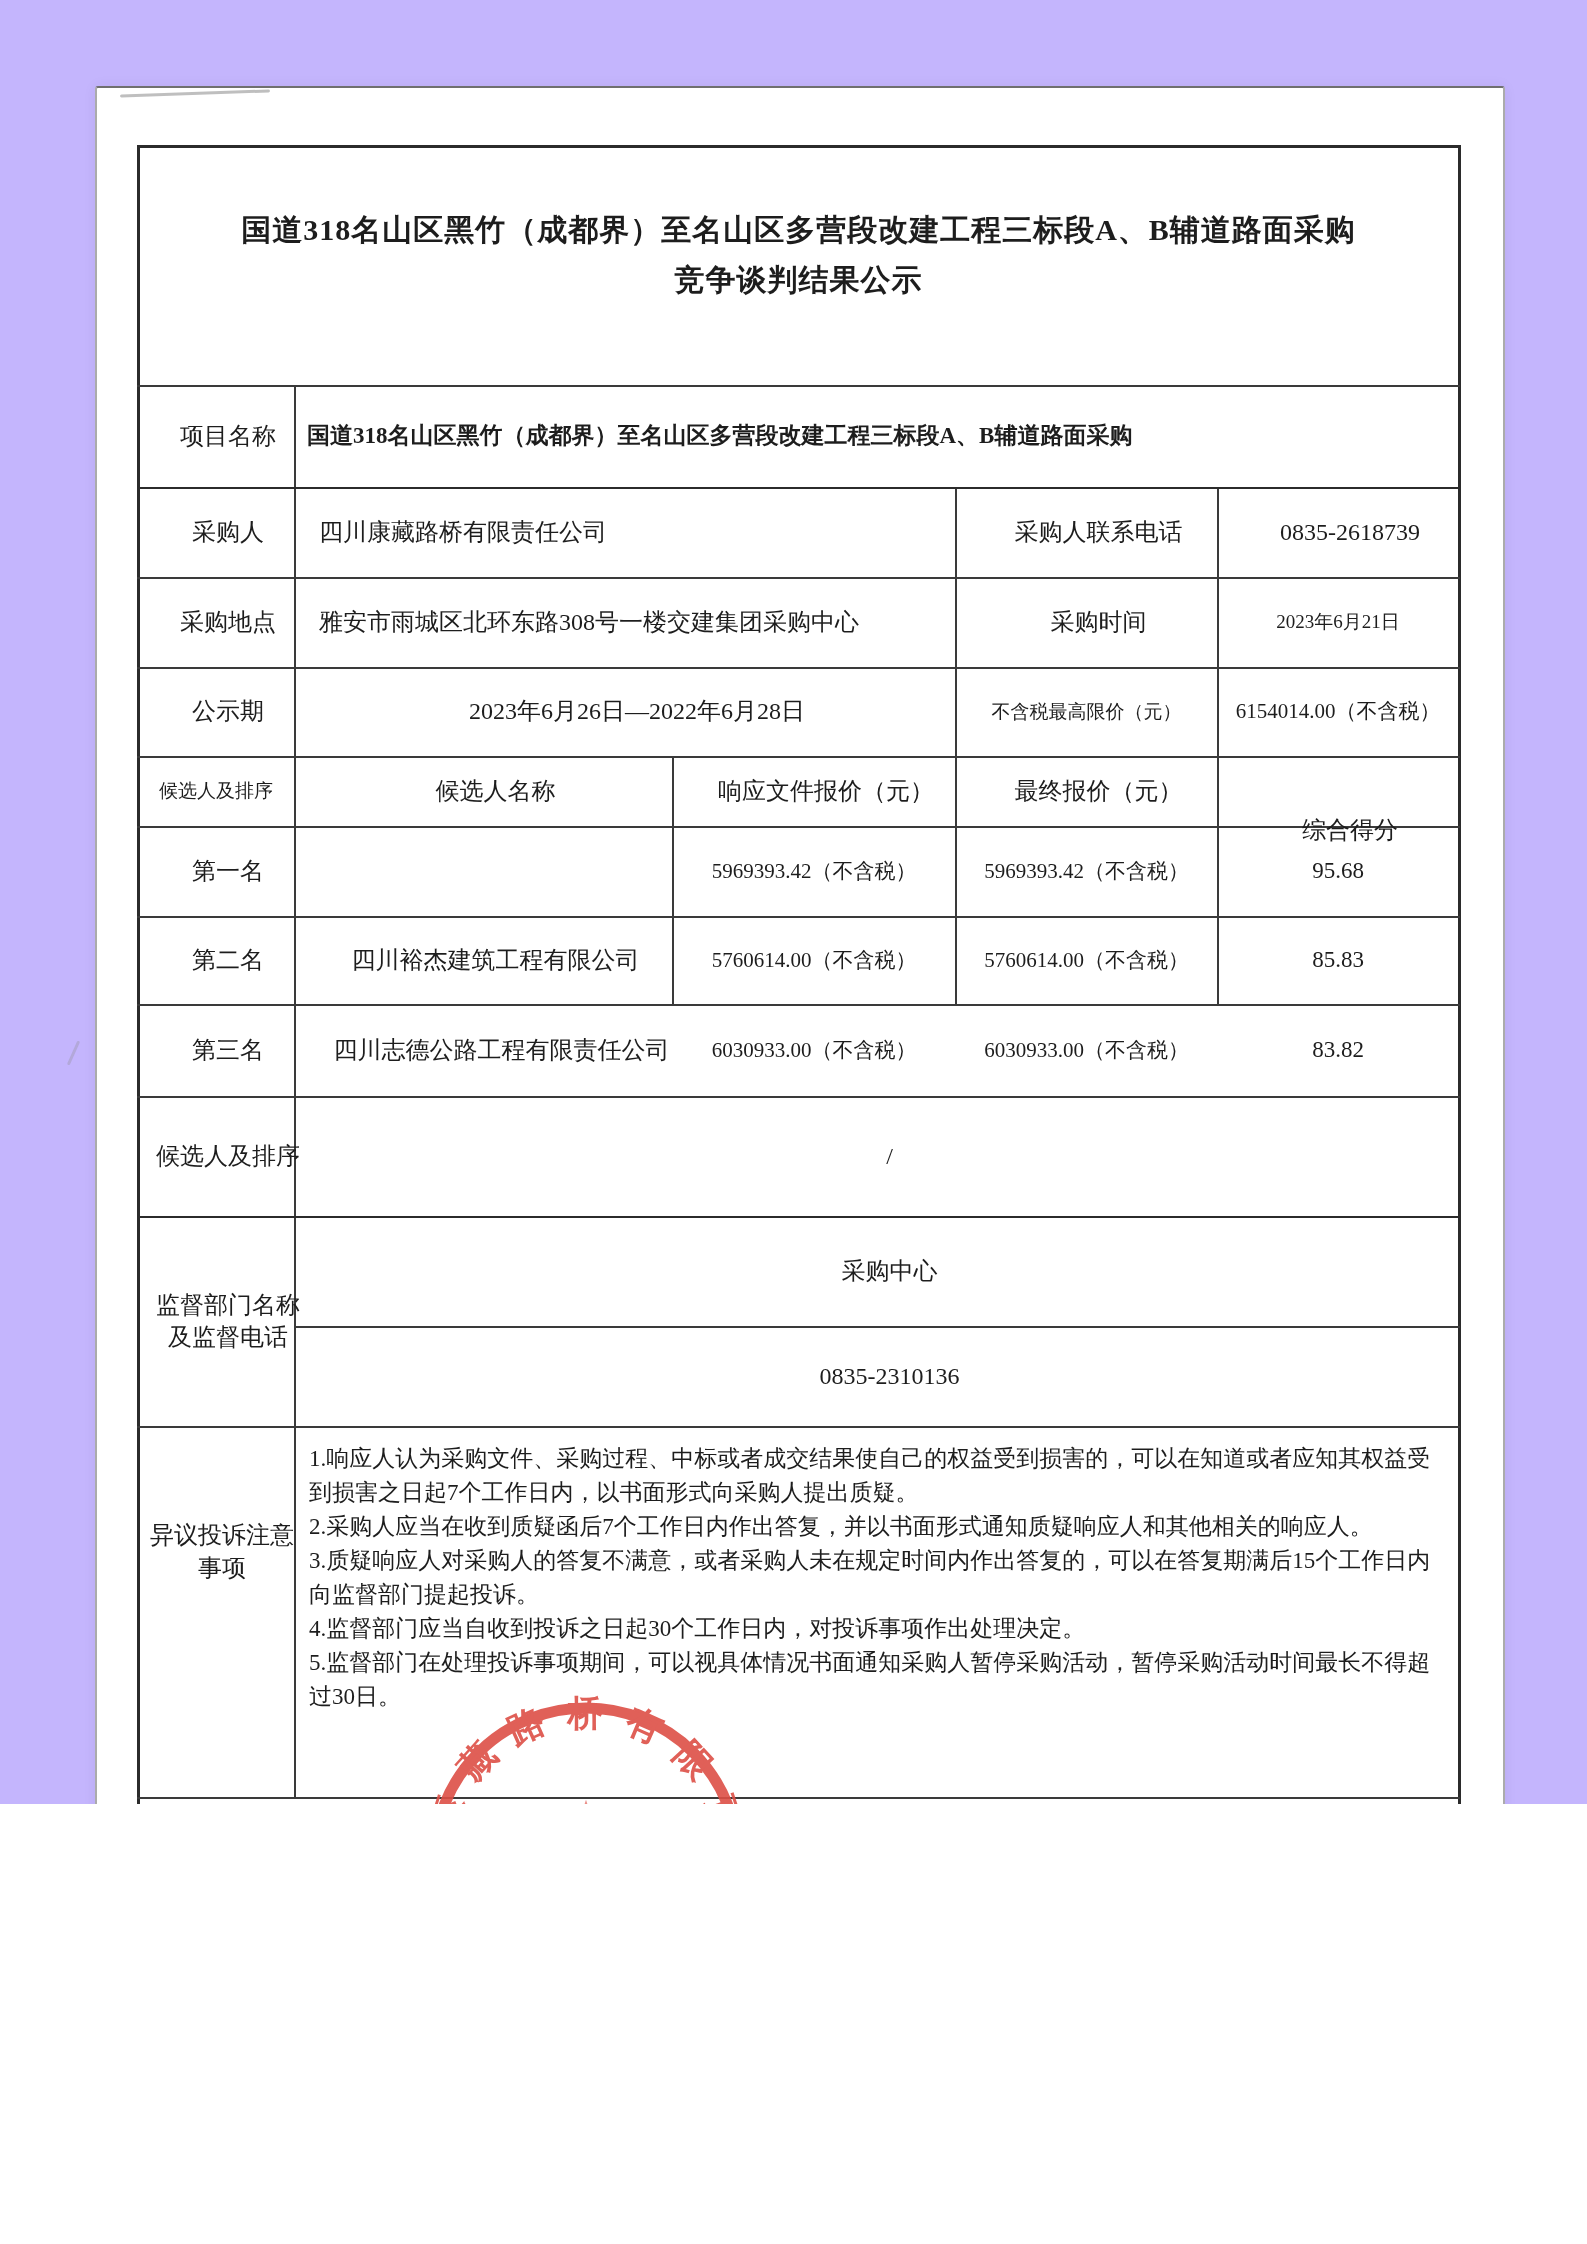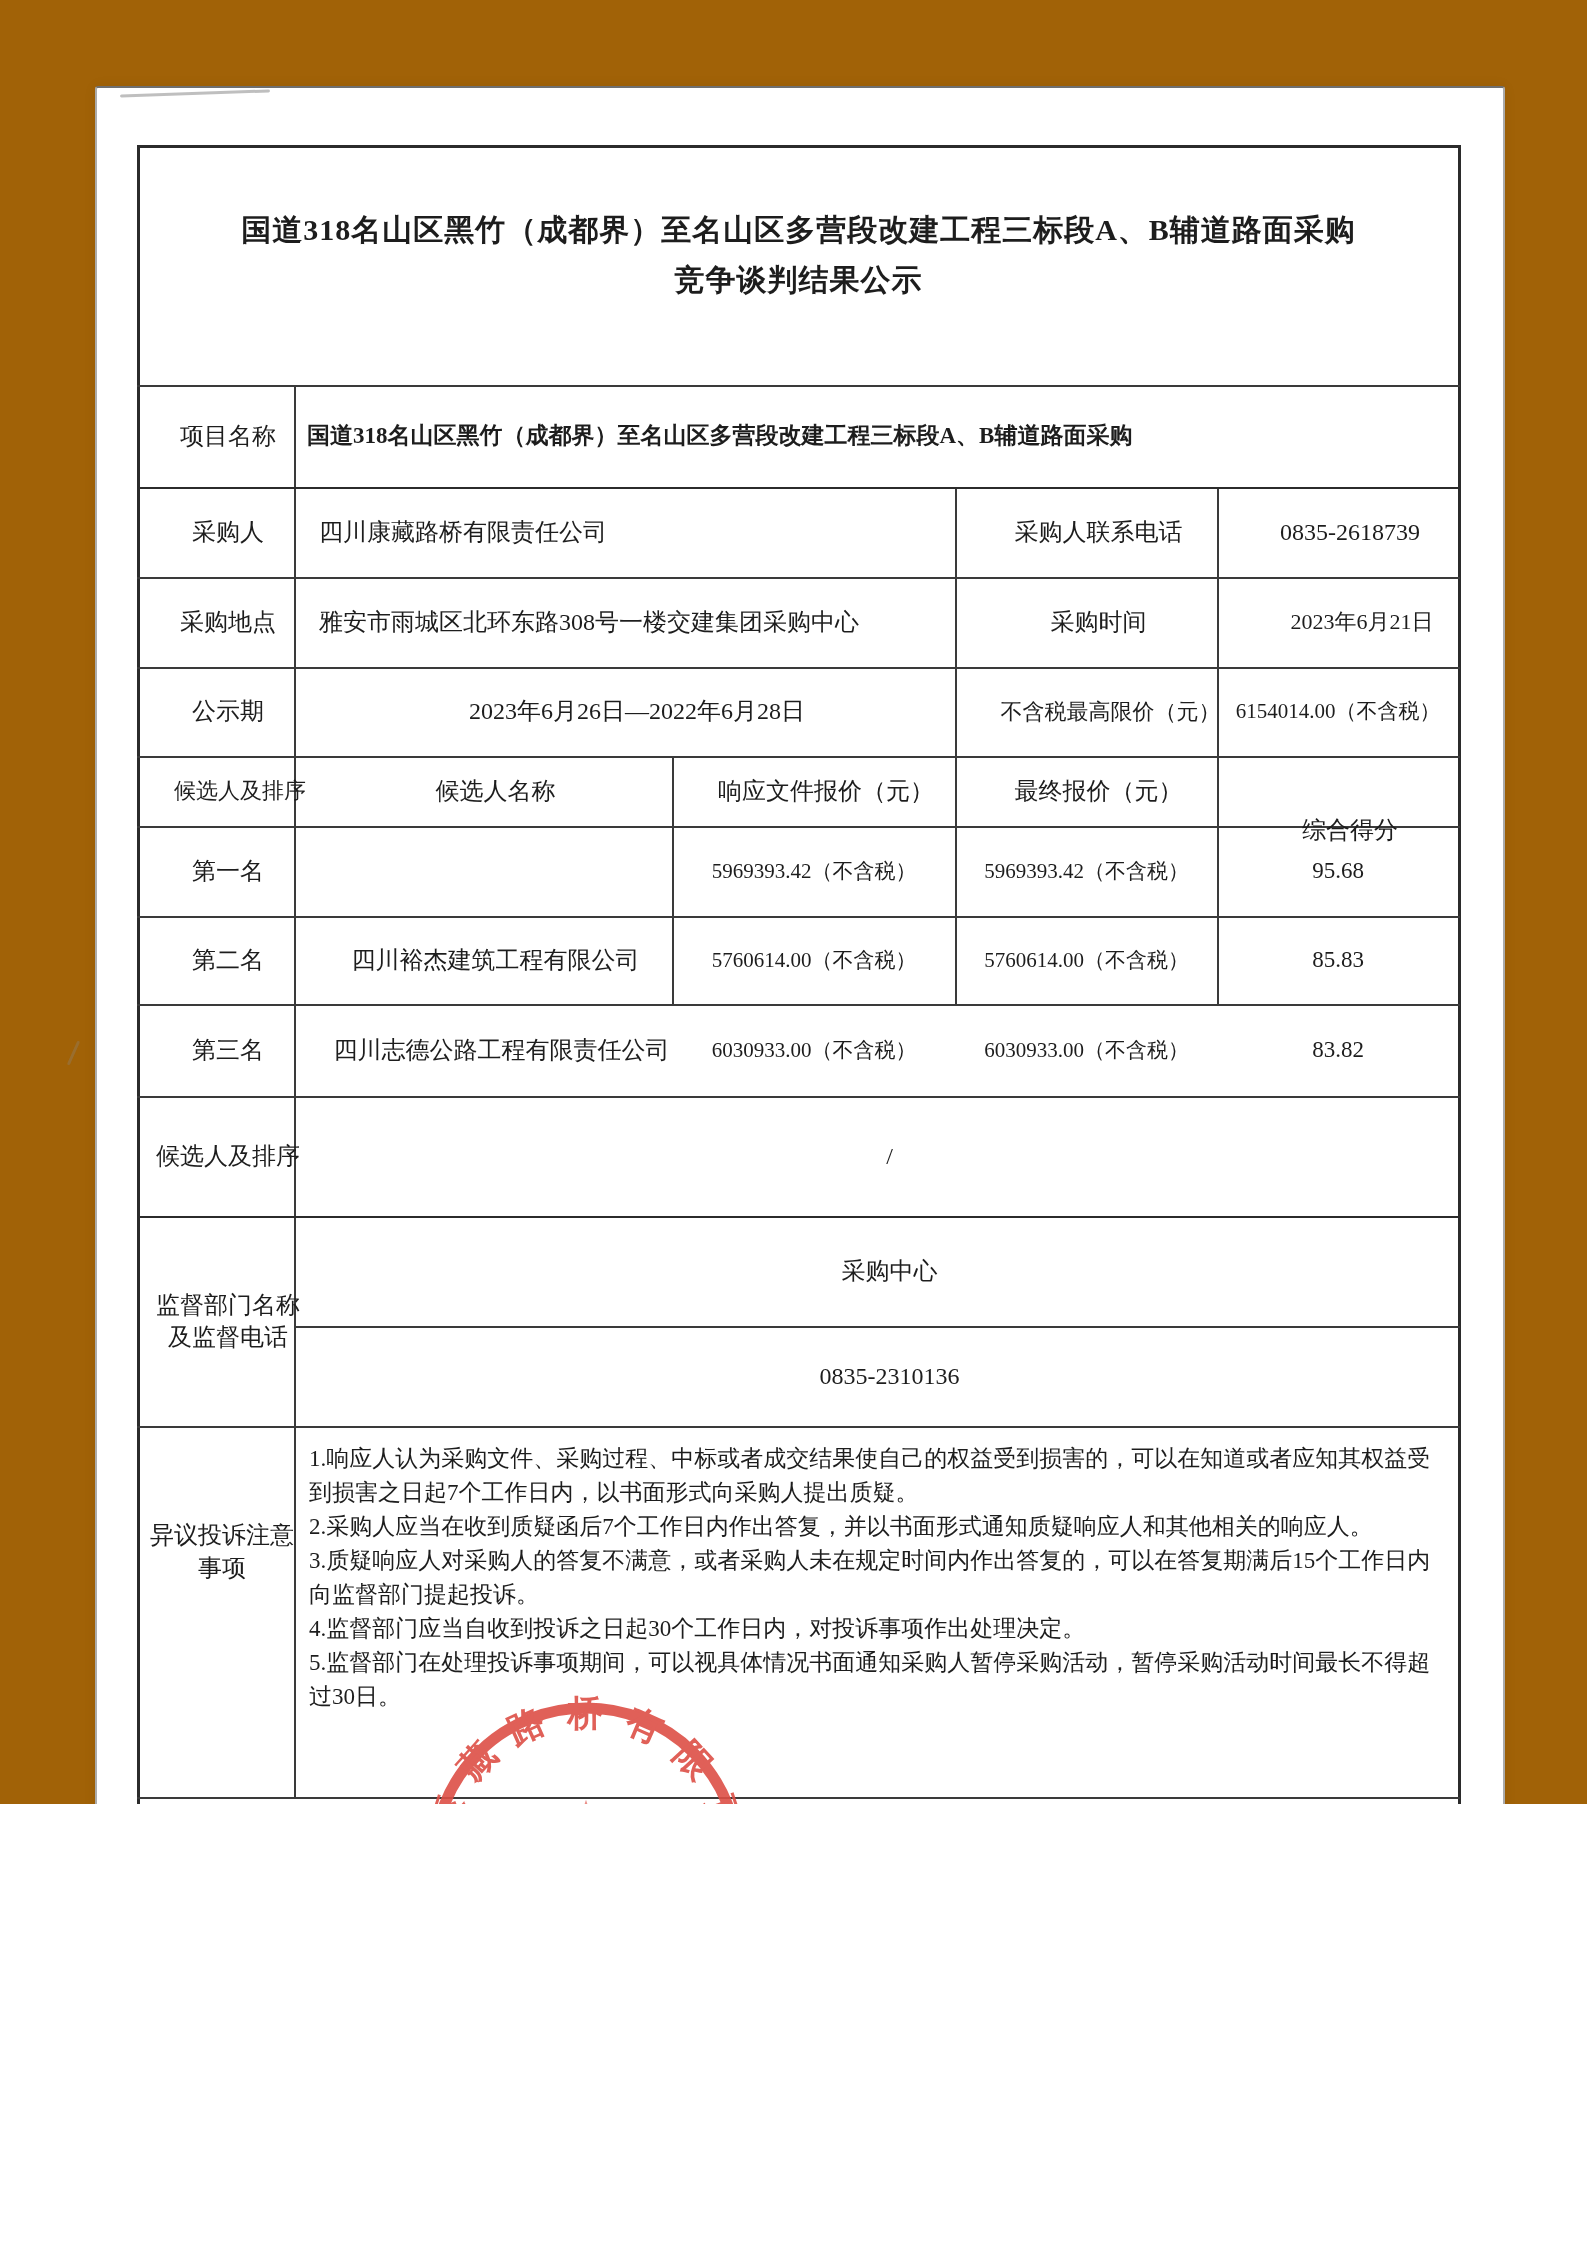--- a/index.html
+++ b/index.html
@@ -1,30 +1,30 @@
 <!DOCTYPE html>
 <html><head>
 <meta charset="utf-8">
 <style>
   html,body{margin:0;padding:0;background:#ffffff;}
-  #stage{position:relative;width:1587px;height:1804px;background:#a16207;overflow:hidden;
+  #stage{position:relative;width:1587px;height:1804px;background:#c4b5fd;overflow:hidden;
          font-family:"Liberation Serif","DejaVu Serif",serif;color:#1d1d1d;}
   .page{position:absolute;left:95px;top:86px;width:1406px;height:2142px;background:#ffffff;
         border:2px solid #ababab;border-top-color:#6f6f6f;border-radius:3px;
         box-shadow:0 0 14px rgba(0,0,0,0.06);}
   .hline,.vline{position:absolute;background:#3a3a3a;}
   .hline{height:2px;}
   .vline{width:2px;}
   .heavy{background:#2b2b2b;}
   .cell{position:absolute;display:flex;align-items:center;justify-content:center;
         text-align:center;line-height:1.35;}
   .left{justify-content:flex-start;text-align:left;}
   .f24{font-size:24px;padding-left:12px;}
   .f23{font-size:23px;}
-  .f22{font-size:22px;padding-left:24px;}
+  .f22{font-size:19px;}
   .f21{font-size:21px;}
   .title-block{position:absolute;left:137px;top:180px;width:1323px;height:150px;
         display:flex;flex-direction:column;align-items:center;justify-content:center;
         font-weight:bold;font-size:30px;line-height:50px;letter-spacing:1px;}
   .notice-box{position:absolute;left:295px;top:1426px;width:1165px;height:371px;
         box-sizing:border-box;padding:16px 22px 0 14px;}
   .notice-item{font-size:23px;line-height:34px;text-align:left;}
   .artifact{position:absolute;background:#8a8a8a;opacity:.55;border-radius:2px;}
   svg{position:absolute;}
 </style>

